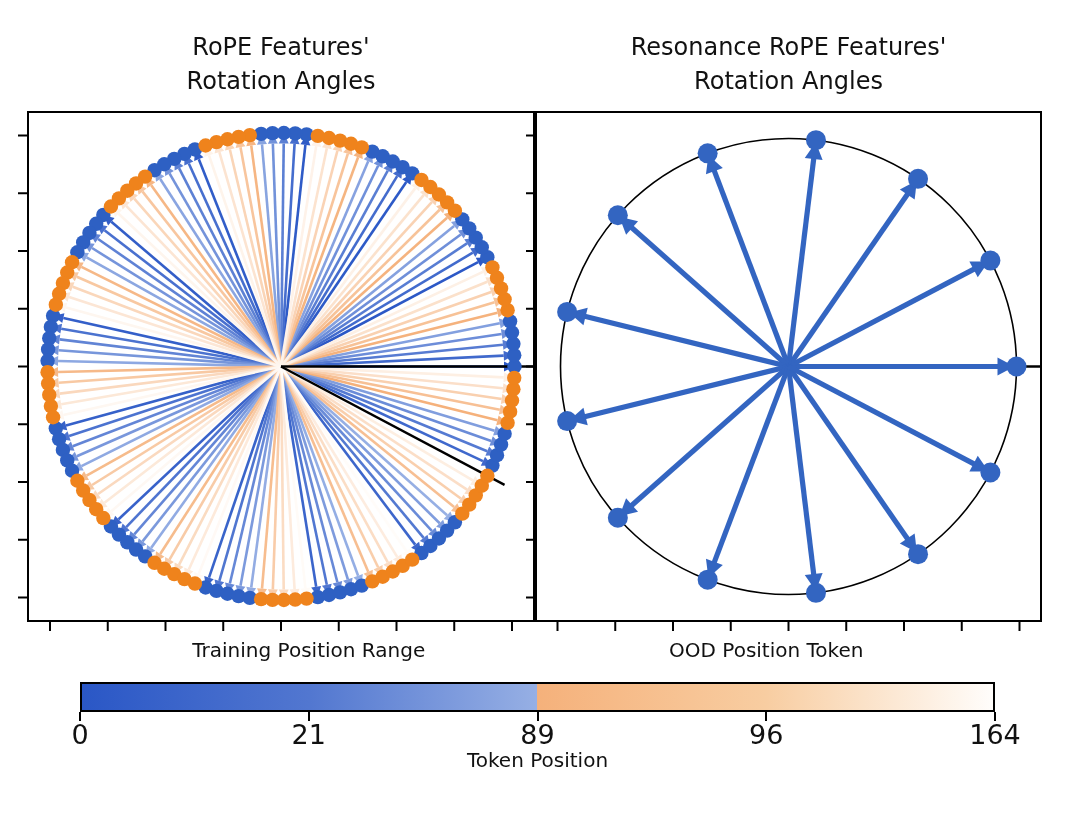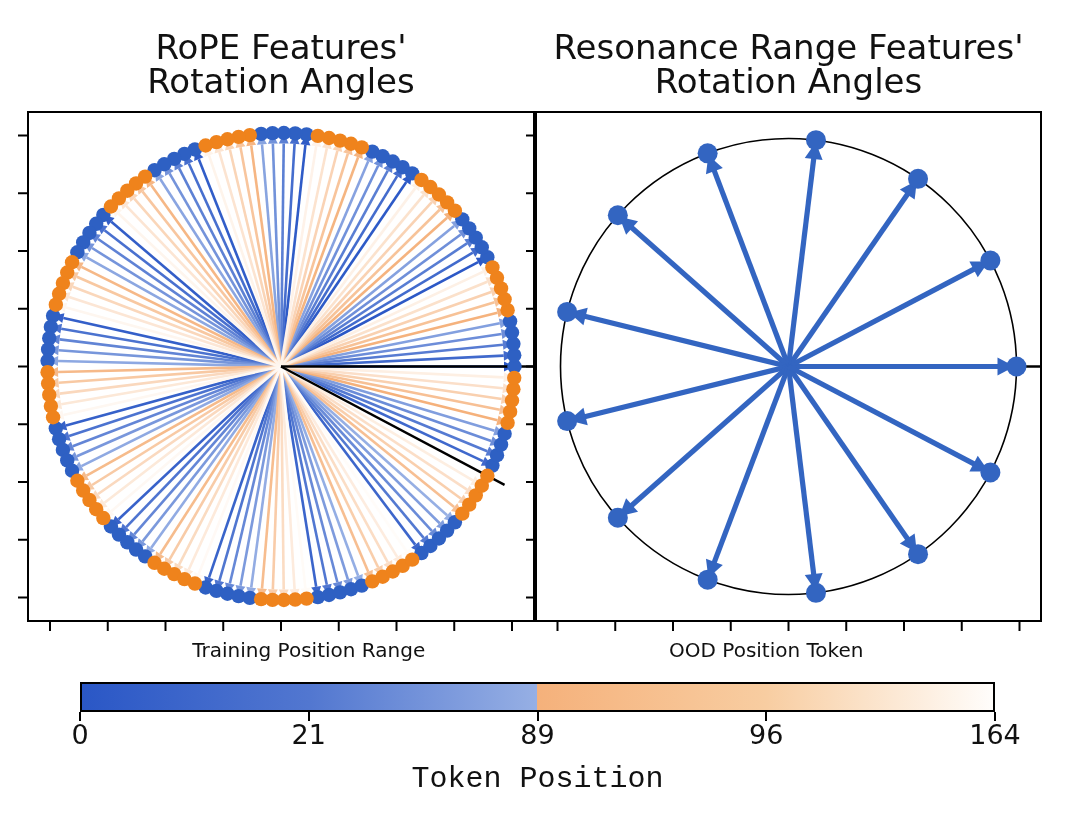--- a/index.html
+++ b/index.html
@@ -8,21 +8,21 @@
     width:1082px;height:814px;
     background:#ffffff;
     font-family:"DejaVu Sans", sans-serif;
     color:#111111;
     overflow:hidden;
   }
   .panel-title{
     position:absolute;
     top:30px;
     text-align:center;
-    font-size:34px;
+    font-size:24px;
     line-height:34px;
     white-space:pre-line;
     color:#111111;
   }
   #title-left{left:27px;width:508px;}
   #title-right{left:535px;width:507px;}
   .panel{position:absolute;top:111px;}
   #panel-left{left:27px;width:508px;height:511px;}
   #panel-right{left:535px;width:507px;height:511px;}
   .panel svg{overflow:visible;display:block;}
@@ -51,34 +51,34 @@
   .cbar-tick{
     position:absolute;top:30px;width:2px;height:9px;background:#000;
     transform:translateX(-50%);
   }
   .cbar-tick-label{
     position:absolute;top:37px;
     transform:translateX(-50%);
     font-size:27px;color:#111111;
   }
   .cbar-axis-label{
-    position:absolute;left:50%;top:80px;
+    position:absolute;left:50%;top:66px;
     transform:translateX(-50%);
-    font-size:30px;color:#111111;white-space:nowrap;font-family:Liberation Mono, monospace;
+    font-size:20px;color:#111111;white-space:nowrap;
   }
 </style>
 </head>
 <body>
 
 <div class="figure">
 
   <div class="panel-title" id="title-left">RoPE Features'
 Rotation Angles</div>
 
-  <div class="panel-title" id="title-right">Resonance Range Features'
+  <div class="panel-title" id="title-right">Resonance RoPE Features'
 Rotation Angles</div>
 
   <div class="panel" id="panel-left">
     <svg id="svg-left" width="508" height="511">
         <line x1="23" y1="510" x2="23" y2="520" stroke="#000000" stroke-width="2"></line>
         <line x1="1" y1="486.5" x2="-9" y2="486.5" stroke="#000000" stroke-width="2"></line>
         <line x1="80.75" y1="510" x2="80.75" y2="520" stroke="#000000" stroke-width="2"></line>
         <line x1="1" y1="428.75" x2="-9" y2="428.75" stroke="#000000" stroke-width="2"></line>
         <line x1="138.5" y1="510" x2="138.5" y2="520" stroke="#000000" stroke-width="2"></line>
         <line x1="1" y1="371" x2="-9" y2="371" stroke="#000000" stroke-width="2"></line>

